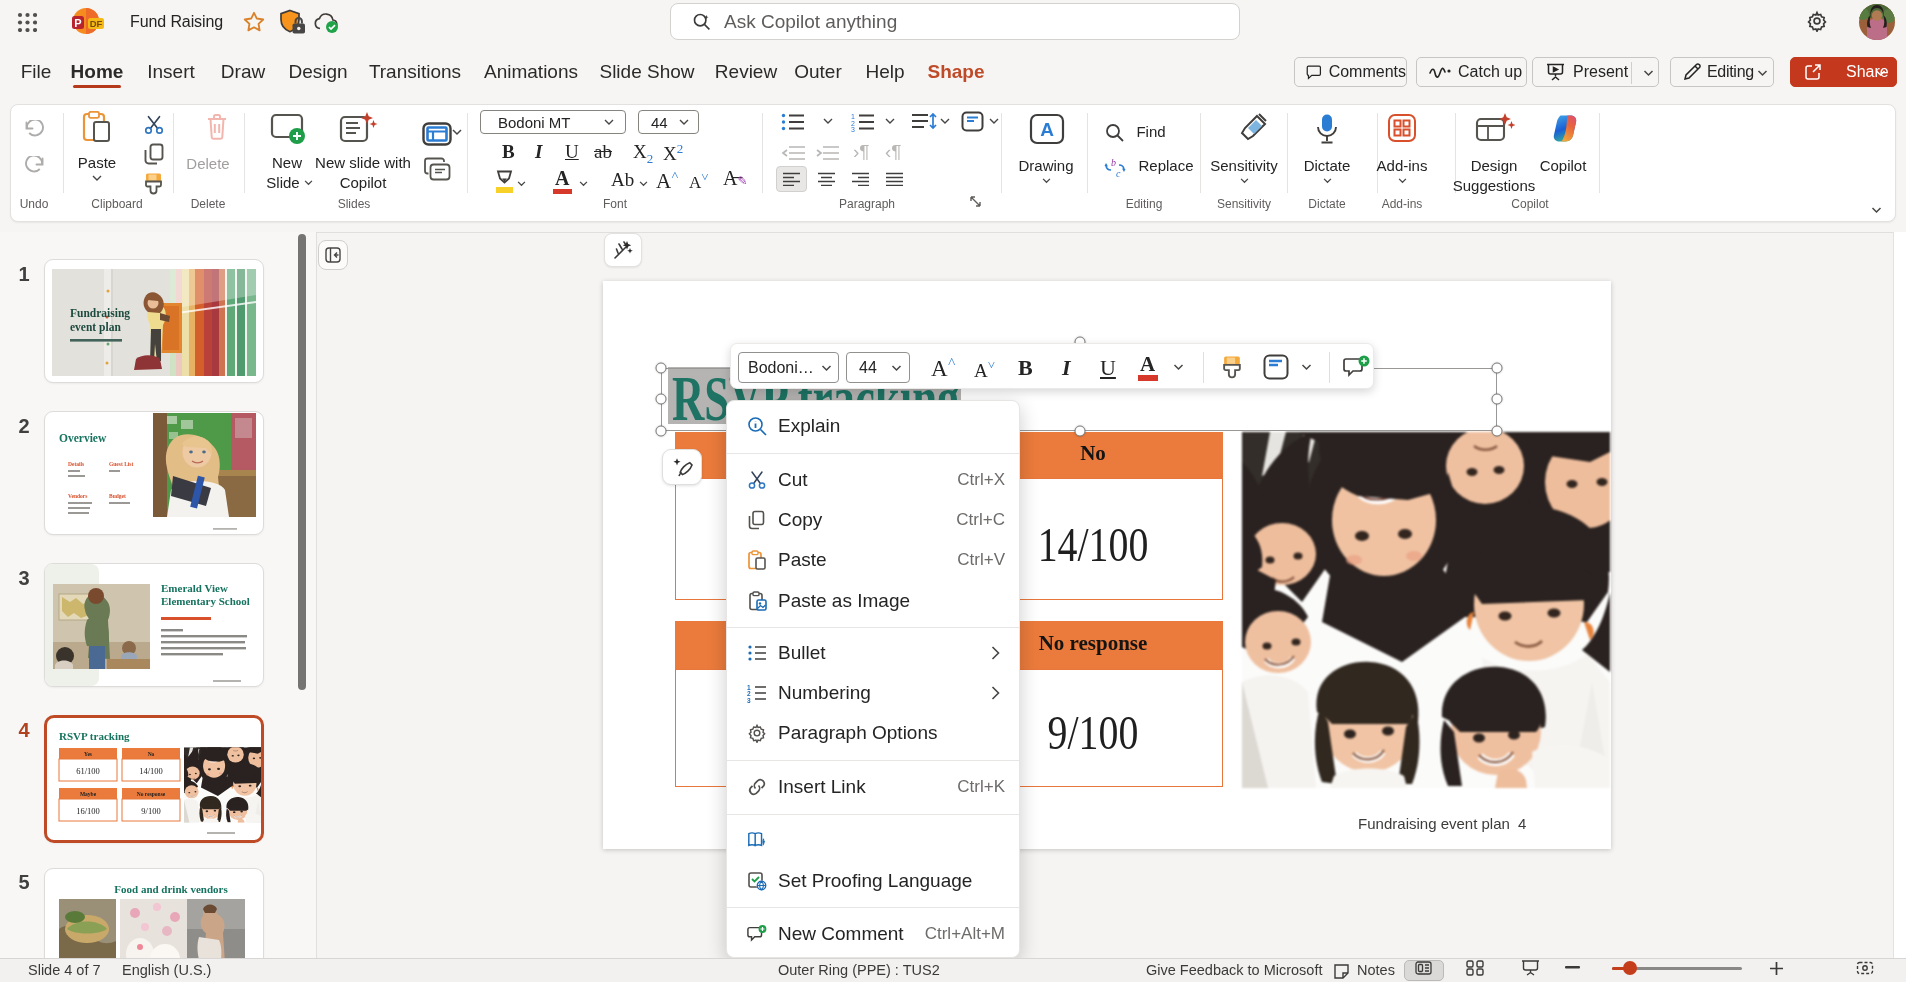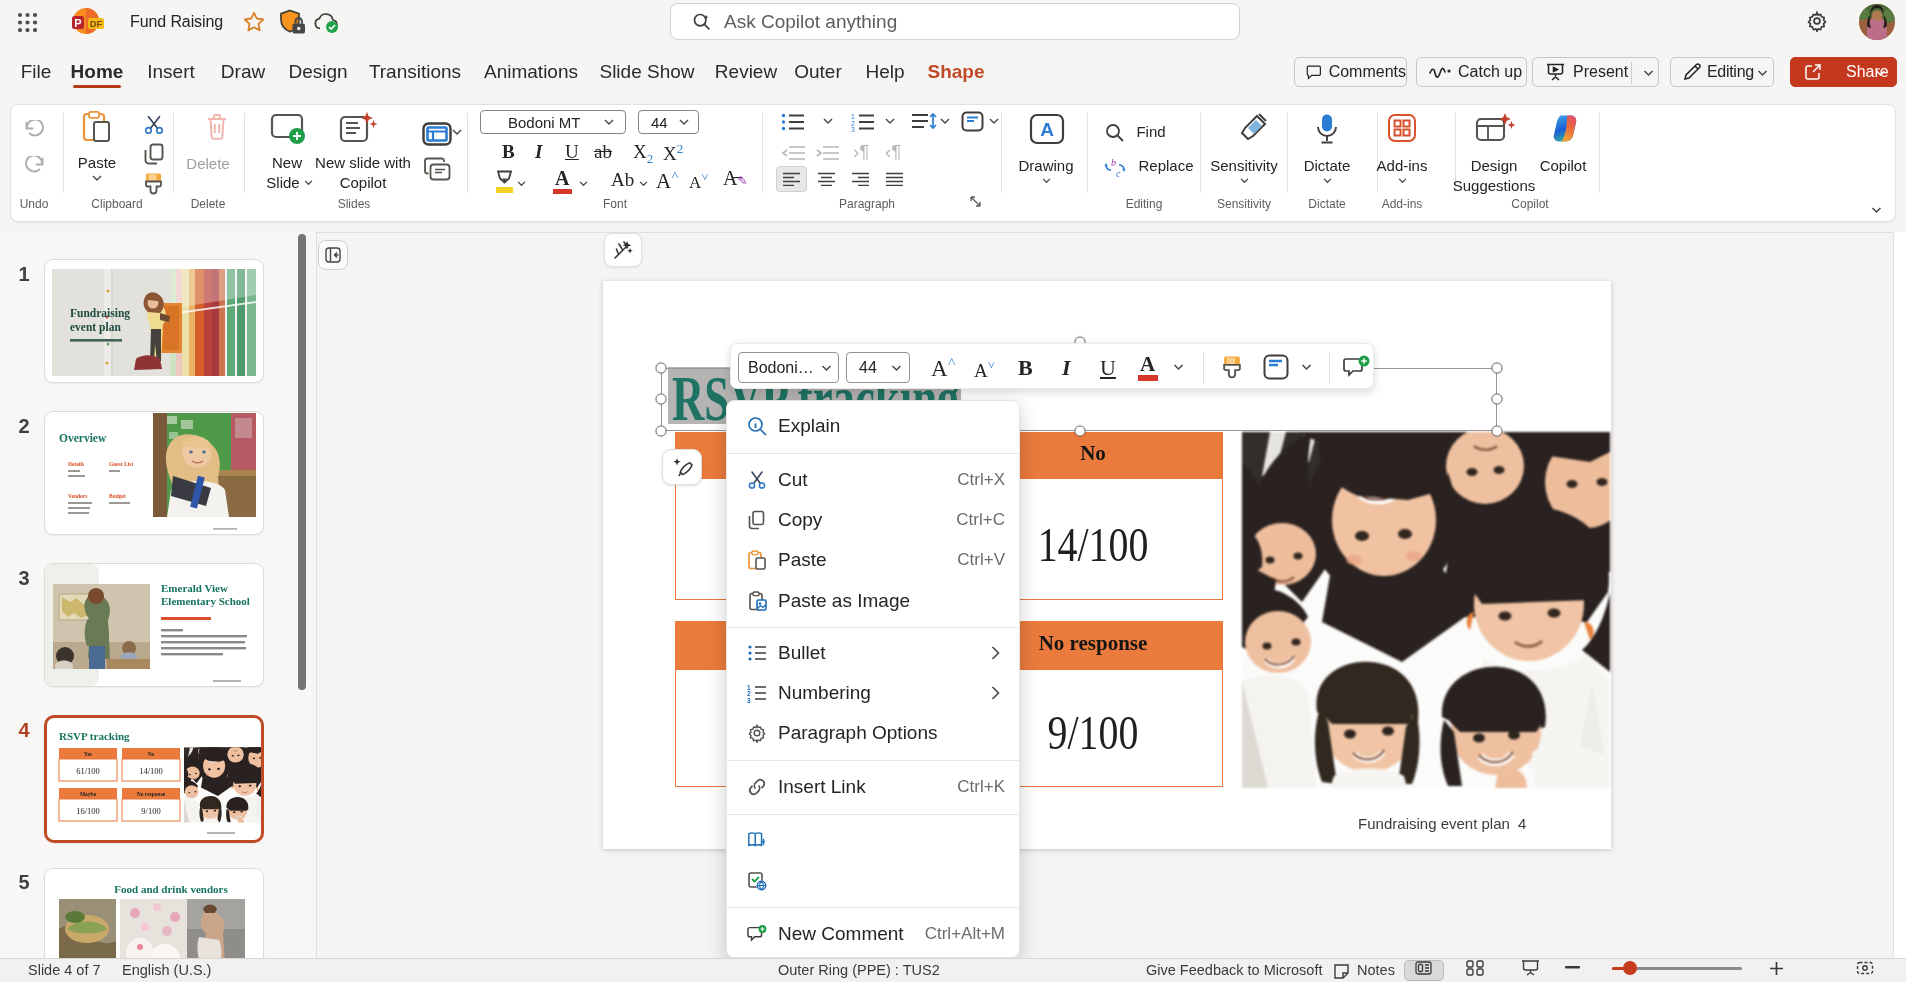--- a/index.html
+++ b/index.html
@@ -223,21 +223,21 @@
     </svg>
   <svg class="abs" style="left:441px;top:24px" width="10" height="7" viewBox="0 0 10 7" fill="none" stroke="#484644" stroke-width="1.5">
       <path d="M1 1l4 4 4-4"></path>
     </svg>
   <svg class="abs" style="left:412px;top:52px" width="28" height="25" viewBox="0 0 28 25" fill="none" stroke="#56544f" stroke-width="1.8">
       <path d="M21 5V4a2.5 2.5 0 0 0-2.5-2.5h-14A2.5 2.5 0 0 0 2 4v10a2.5 2.5 0 0 0 2.5 2.5h1"></path>
       <rect x="7.5" y="7.5" width="19" height="15" rx="3"></rect>
       <path d="M12 12.5h10M12 15.5h7" stroke-width="1.6"></path>
     </svg>
 
-  <div class="fontbox" style="left:469px;top:5px;width:146px;height:24px;padding-left:27px;">Bodoni MT</div>
+  <div class="fontbox" style="left:469px;top:5px;width:146px;height:24px;padding-left:17px;">Bodoni MT</div>
   <svg class="abs" style="left:593px;top:14px" width="10" height="7" viewBox="0 0 10 7" fill="none" stroke="#484644" stroke-width="1.4">
       <path d="M1 1l4 4 4-4"></path>
     </svg>
   <div class="fontbox" style="left:627px;top:5px;width:61px;height:24px;padding-left:12px;">44</div>
   <svg class="abs" style="left:668px;top:14px" width="10" height="7" viewBox="0 0 10 7" fill="none" stroke="#484644" stroke-width="1.4">
       <path d="M1 1l4 4 4-4"></path>
     </svg>
   <div class="abs" style="left:488px;top:36px;width:230px;height:24px;font-size:19px;font-family:'Liberation Serif',serif;color:#242424;">
       <b style="position:absolute;left:3px;">B</b>
       <i style="position:absolute;left:36px;font-weight:bold;">I</i>
@@ -723,20 +723,21 @@
       </svg>
     </div>
   <div class="mi" style="top:459.5px;">
       <svg class="ic" viewBox="0 0 20 20">
         <rect x="2" y="2" width="13" height="14" rx="2" fill="none" stroke="#53514e" stroke-width="1.6"></rect>
         <path d="M5 8l2.5 2.5L12 6" stroke="#1e9e49" stroke-width="1.8" fill="none"></path>
         <circle cx="14.5" cy="14.5" r="5" fill="#fff"></circle>
         <circle cx="14.5" cy="14.5" r="4.2" fill="none" stroke="#1a6cb5" stroke-width="1.4"></circle>
         <path d="M10.3 14.5h8.4M14.5 10.3c-2.6 2.6-2.6 5.8 0 8.4 2.6-2.6 2.6-5.8 0-8.4z" stroke="#1a6cb5" stroke-width="1.1" fill="none"></path>
       </svg>
+      <span class="lb">Set Proofing Language</span>
     </div>
   <div class="msep" style="top:506px;"></div>
   <div class="mi" style="top:513px;">
       <svg class="ic" viewBox="0 0 22 20">
         <path d="M3 3h11a2 2 0 0 1 2 2v6a2 2 0 0 1-2 2h-5.5L5 16.5V13H3a2 2 0 0 1-2-2V5a2 2 0 0 1 2-2z" fill="none" stroke="#403e3c" stroke-width="1.6"></path>
         <circle cx="17" cy="4.5" r="4.3" fill="#1e9e49"></circle>
         <path d="M17 2.3v4.4M14.8 4.5h4.4" stroke="#fff" stroke-width="1.3"></path>
       </svg>
       <span class="lb">New Comment</span>
       <span class="sc">Ctrl+Alt+M</span>

